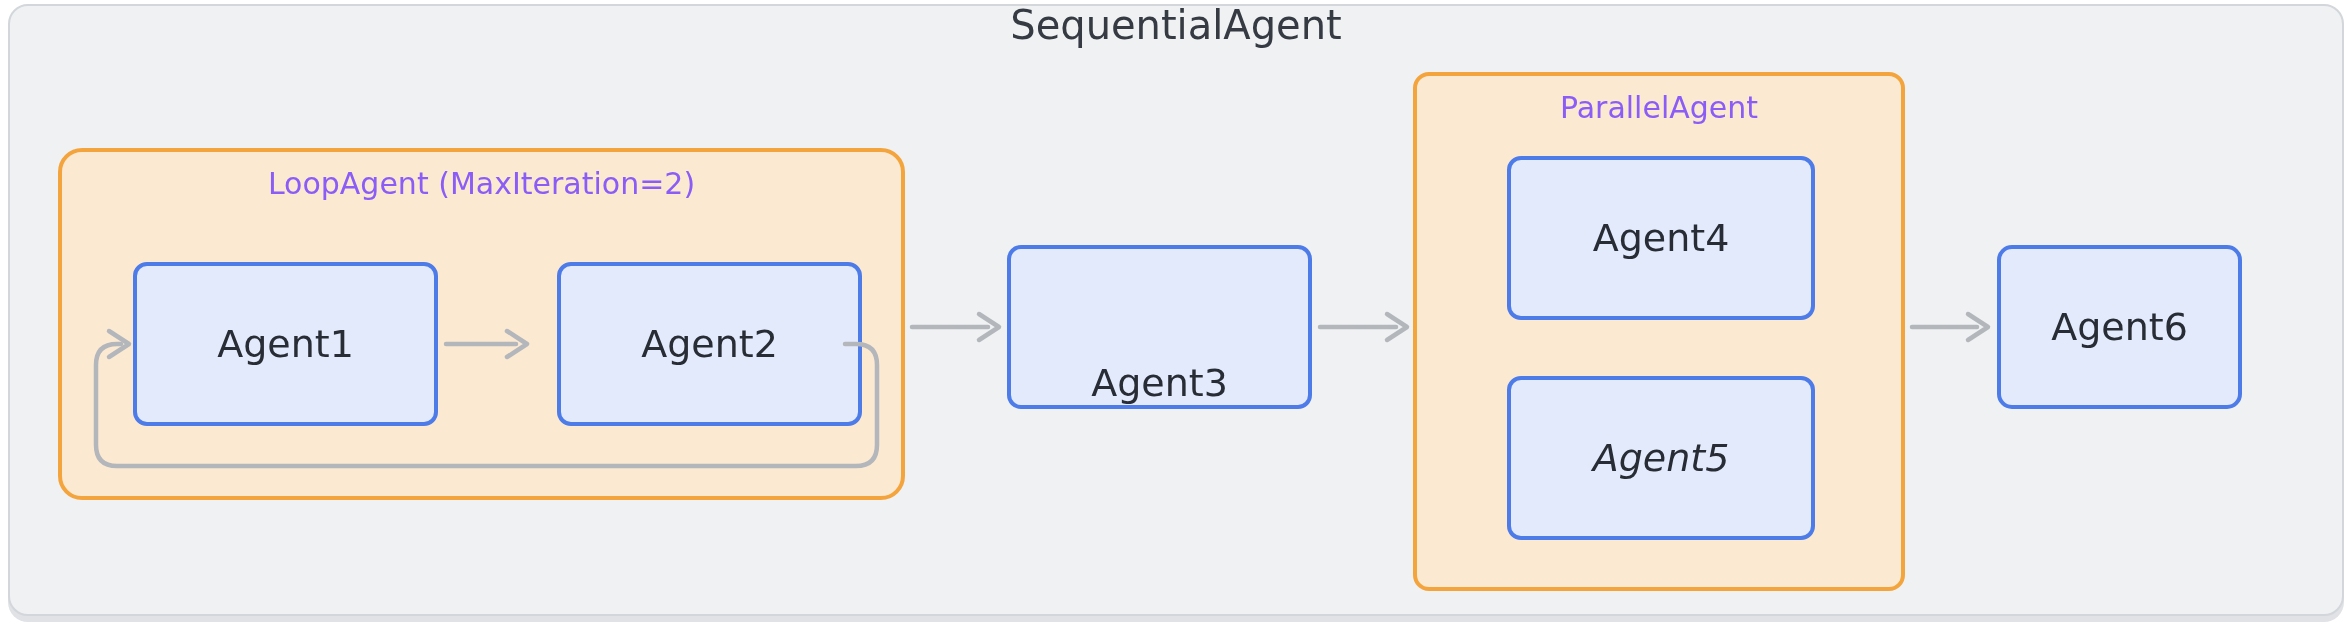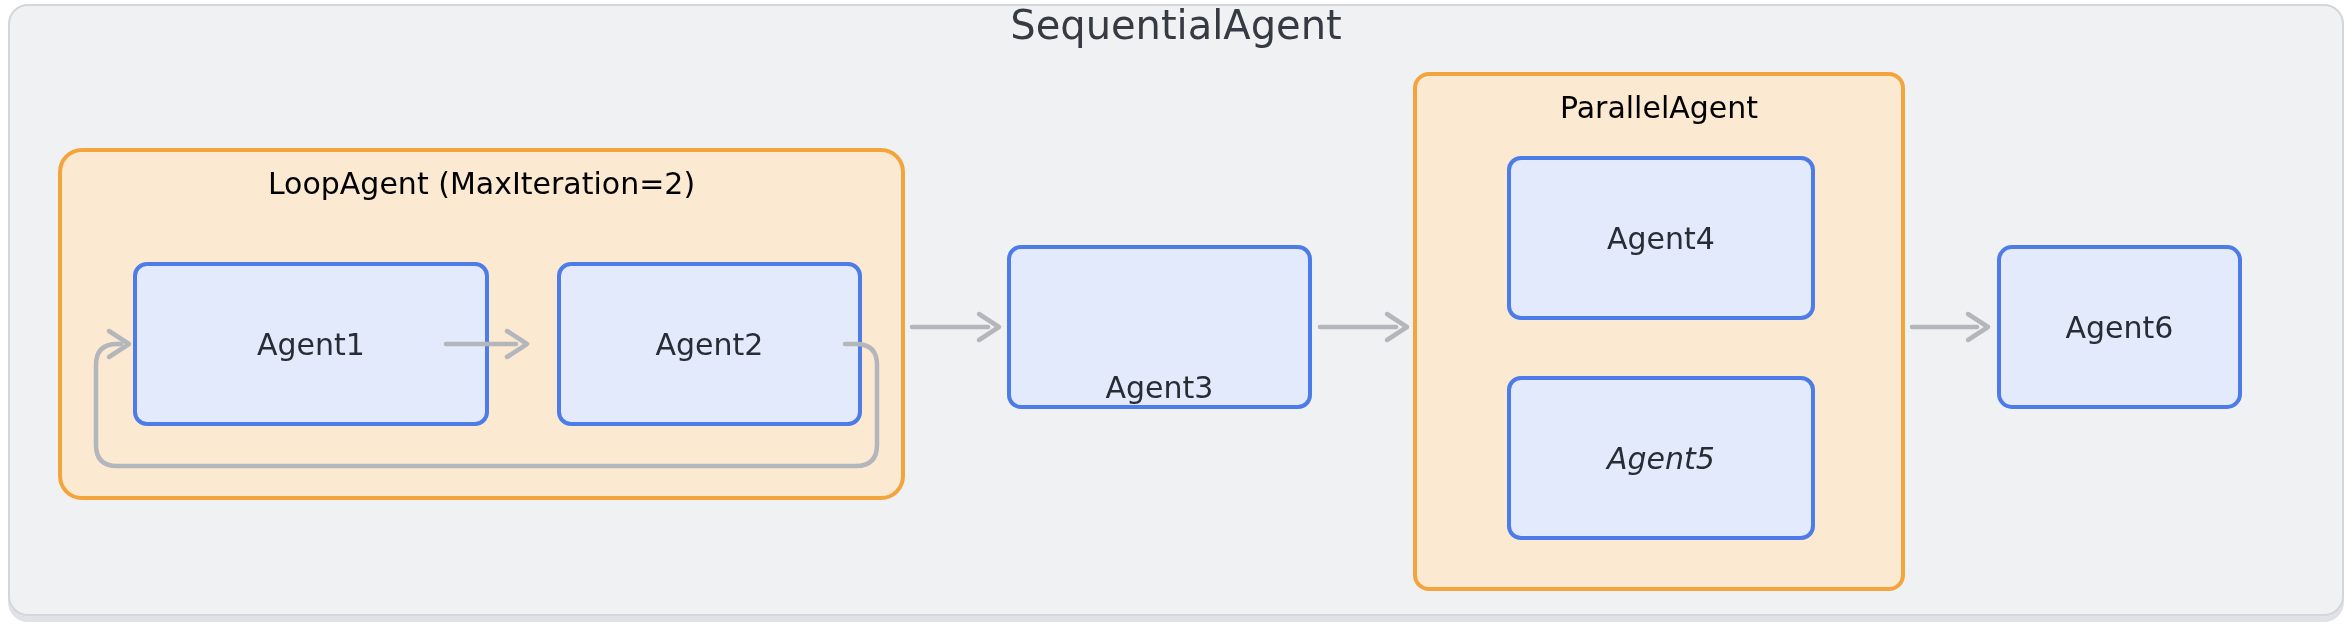--- a/index.html
+++ b/index.html
@@ -39,35 +39,35 @@
   }
   .group-loop  { left: 58px;   top: 148px; width: 847px; height: 352px; border-radius: 24px; }
   .group-parallel { left: 1413px; top: 72px; width: 492px; height: 519px; }
   .group-title {
     position: absolute;
     left: 0; top: 14px;
     width: 100%;
     text-align: center;
     font-size: 30px;
     line-height: 36px;
-    color: #000000;
+    color: #8b5cf6;
   }
   .agent-box {
     position: absolute;
     background: #e3eafc;
     border: 4px solid #4d7ce8;
     border-radius: 14px;
     box-sizing: border-box;
     display: flex;
     align-items: center;
     justify-content: center;
-    font-size: 30px;
+    font-size: 38px;
     color: #272c35;
   }
-  .agent-1 { left: 133px;  top: 262px; width: 356px; height: 164px; } 
+  .agent-1 { left: 133px;  top: 262px; width: 305px; height: 164px; } 
   .agent-2 { left: 557px;  top: 262px; width: 305px; height: 164px; text-align: center; }
   .agent-3 { left: 1007px; top: 245px; width: 305px; height: 164px; align-items: flex-end; }
   .agent-6 { left: 1997px; top: 245px; width: 245px; height: 164px; border-radius: 15px; }
   
   .agent-4 { left: 90px; top: 80px;  width: 308px; height: 164px; }
   .agent-5 { left: 90px; top: 300px; width: 308px; height: 164px; font-style: italic; }
   .arrows {
     position: absolute;
     left: 0; top: 0;
     width: 2352px; height: 632px;

